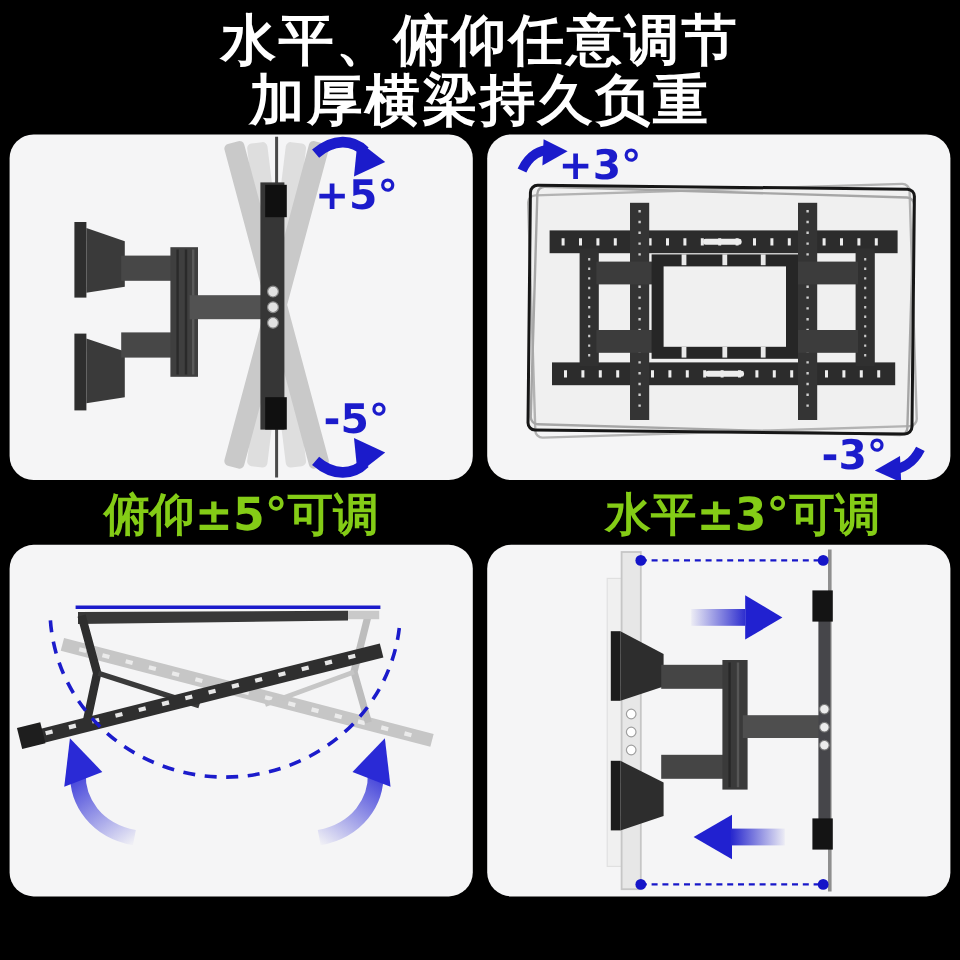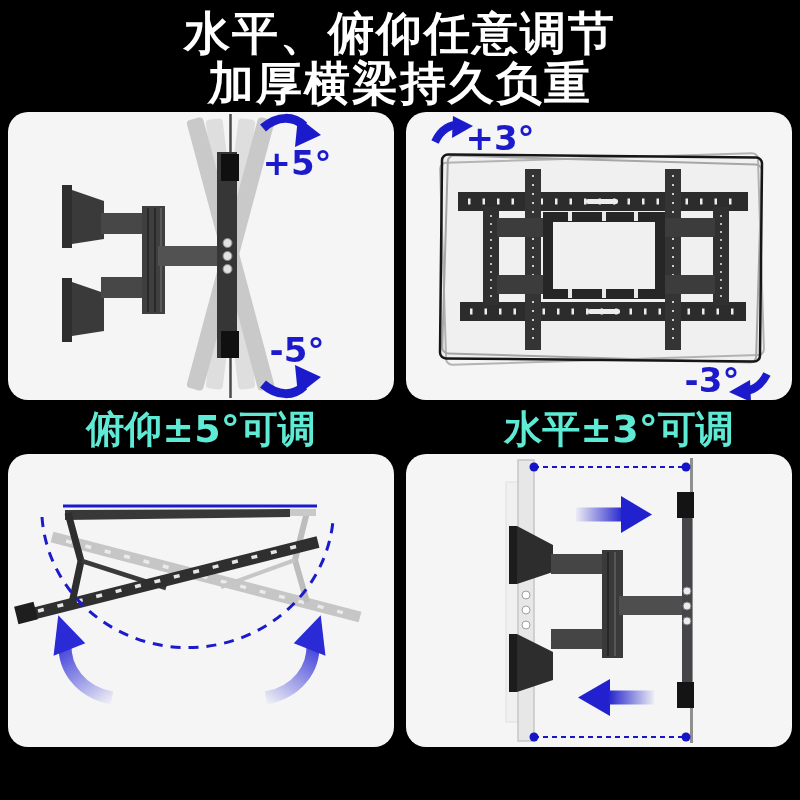--- a/index.html
+++ b/index.html
@@ -7,21 +7,21 @@
          font-family:"DejaVu Sans","Liberation Sans",sans-serif;}
   .header-line{position:absolute;left:0;width:800px;text-align:center;color:#ffffff;
          font-size:46px;font-weight:800;letter-spacing:2px;line-height:50px;}
   .h1{top:8px;} .h2{top:58px;}
   .panel{position:absolute;width:386px;background:#f5f5f6;border-radius:20px;overflow:hidden;}
   .p-tl{left:8px;top:112px;height:288px;}
   .p-tr{left:406px;top:112px;height:288px;}
   .p-bl{left:8px;top:454px;height:293px;}
   .p-br{left:406px;top:454px;height:293px;}
   .panel svg{display:block;width:100%;height:100%;}
-  .caption{position:absolute;width:386px;text-align:center;color:#5eead4;
+  .caption{position:absolute;width:386px;text-align:center;color:#84cc16;
          font-size:38px;font-weight:800;line-height:44px;white-space:nowrap;}
   .cap-left{left:8px;} .cap-right{left:426px;}
   .row1{top:407px;} .row2{top:755px;}
   .angle-label{position:absolute;color:#1b1bcb;font-size:34px;font-weight:700;
          transform:translate(-50%,-50%);white-space:nowrap;z-index:2;}
 </style>
 </head>
 <body>
 
 <div class="stage">

